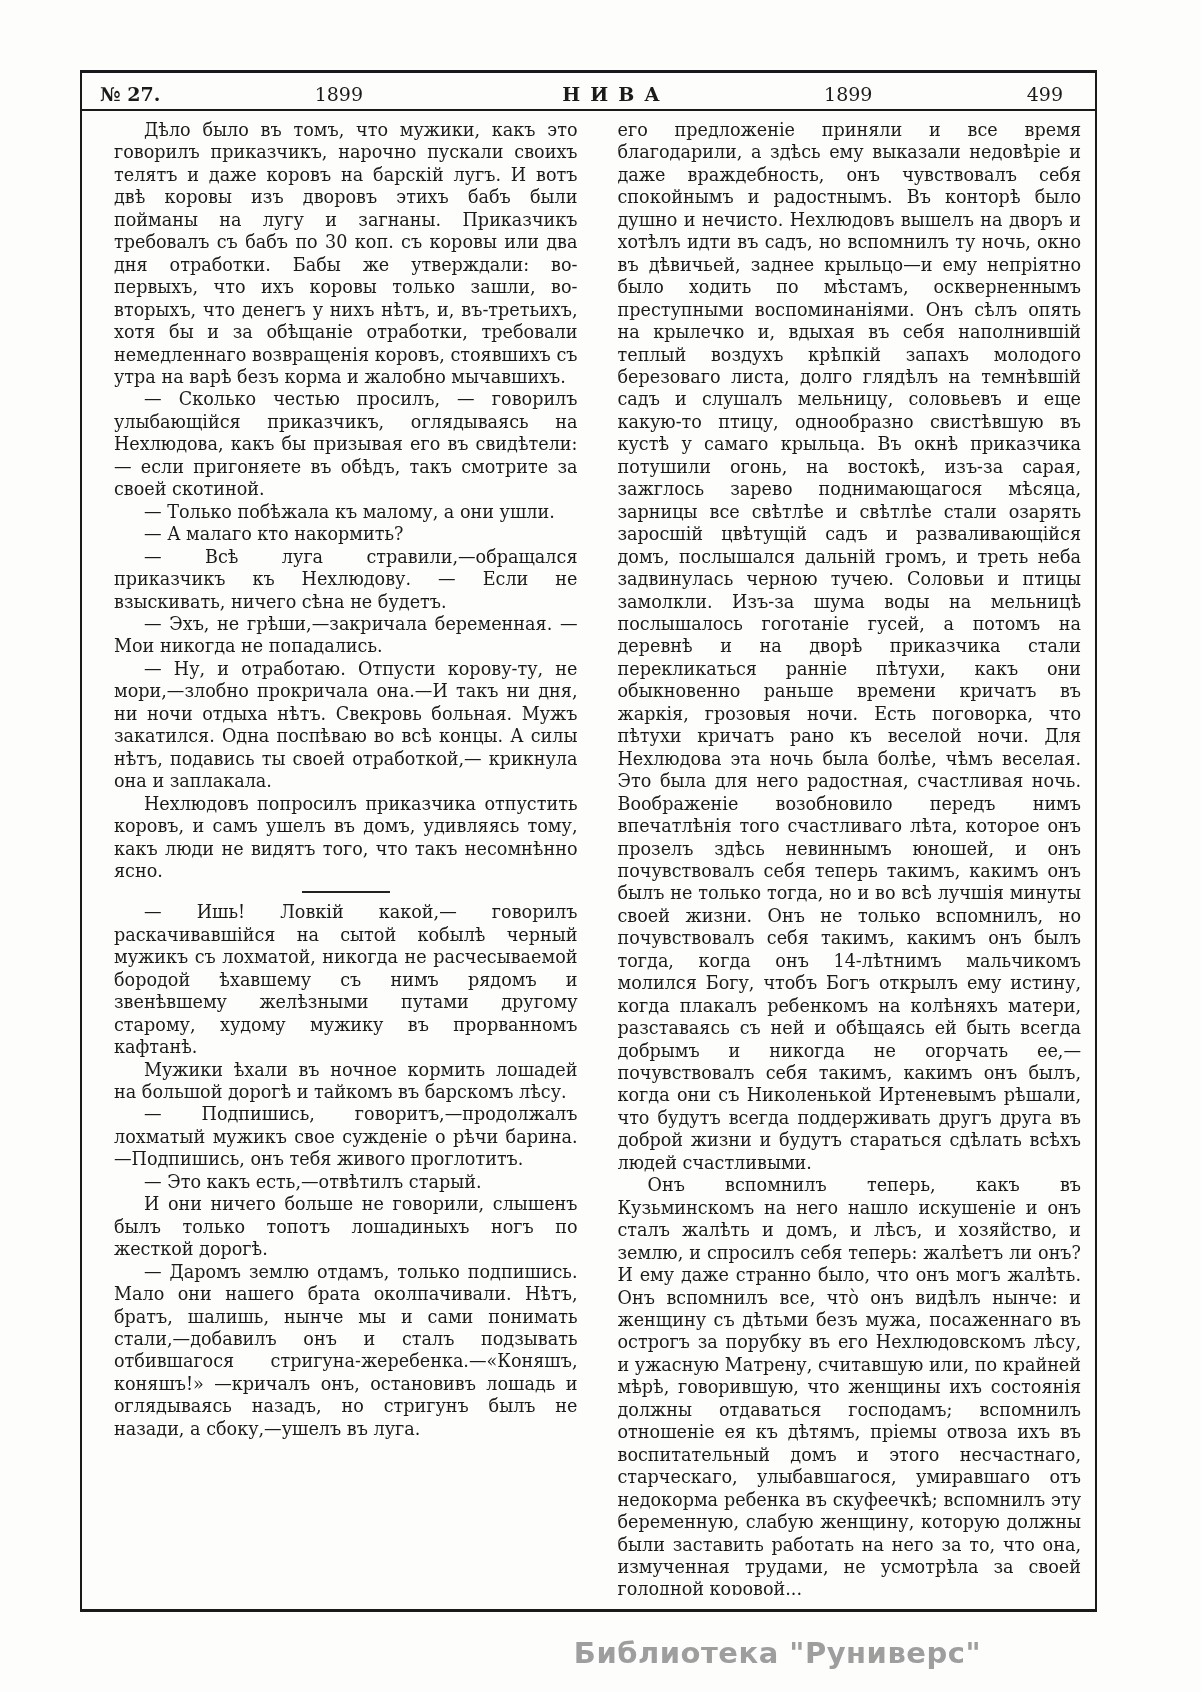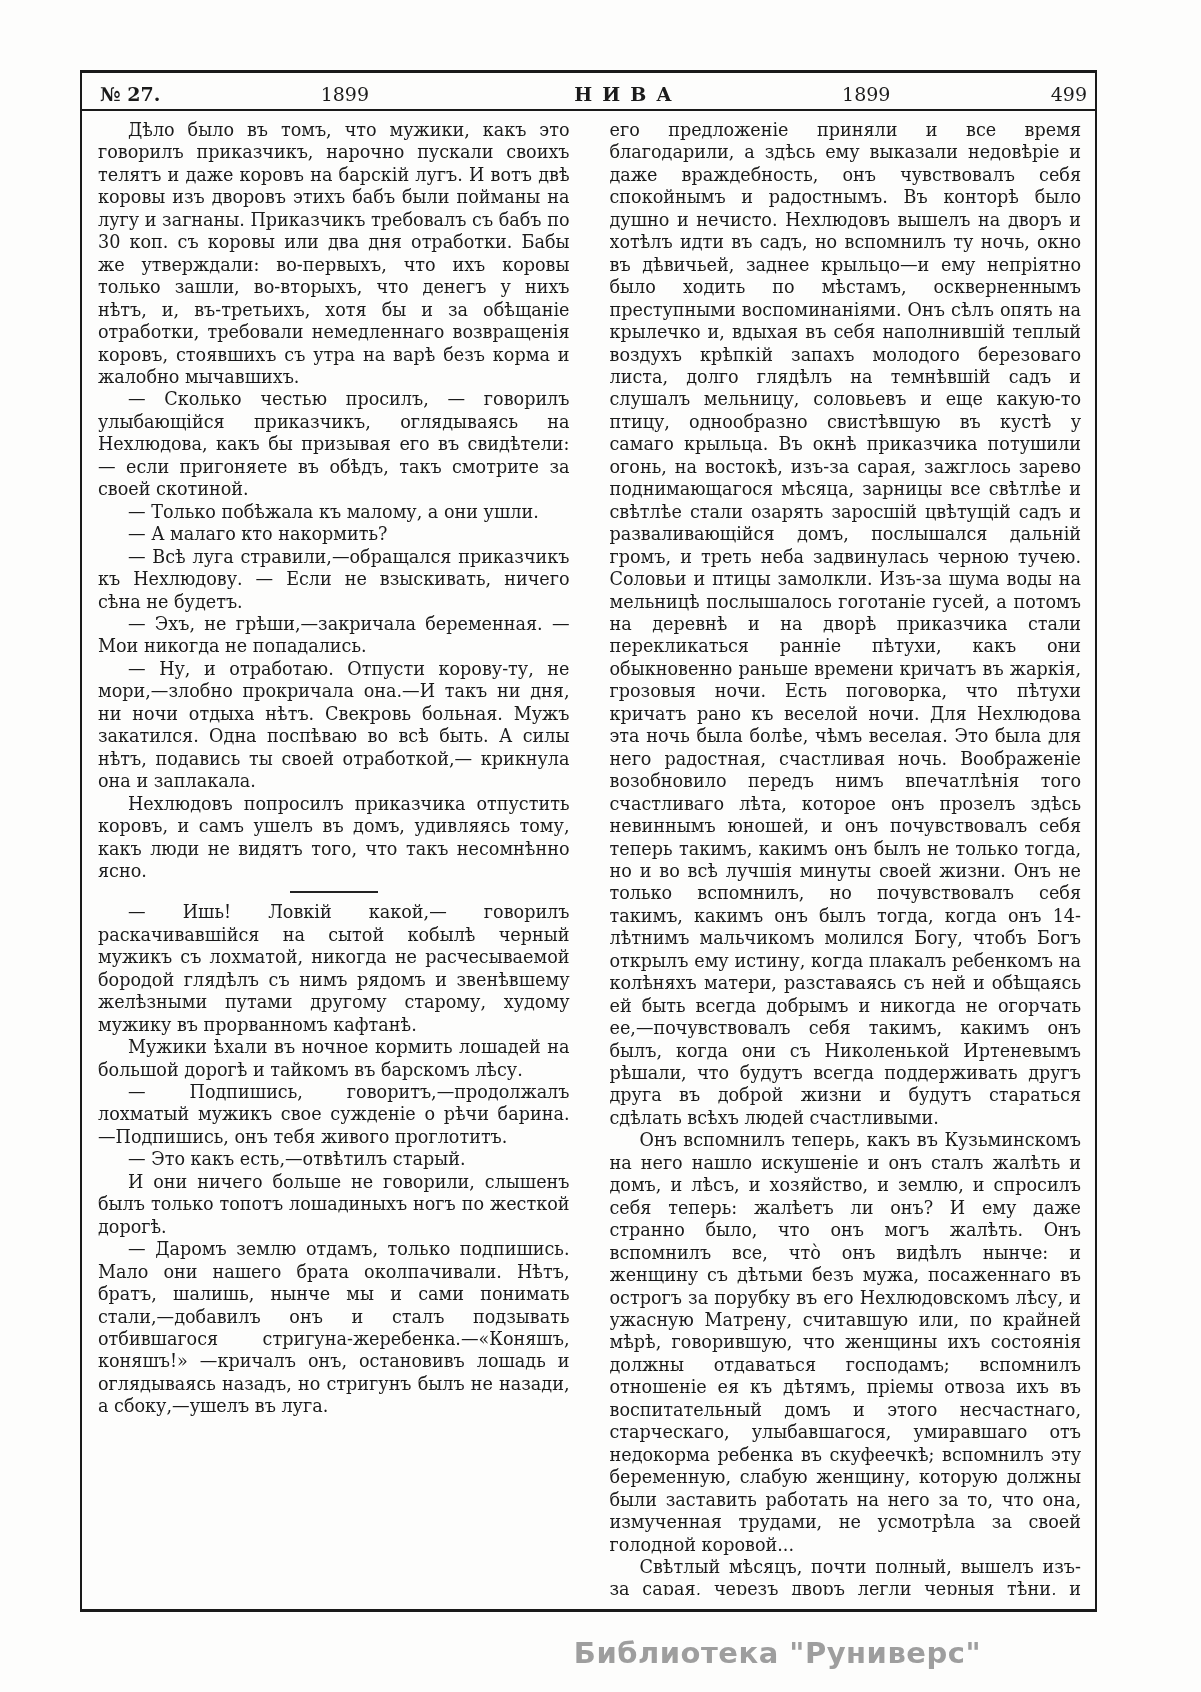--- a/index.html
+++ b/index.html
@@ -18,32 +18,32 @@
     border: 2px solid #1a1a1a;
     border-top-width: 3px;
     border-bottom-width: 3px;
     box-sizing: border-box;
     background: #fdfdfc;
   }
   .page-header {
     display: flex;
     justify-content: space-between;
     align-items: flex-end;
-    padding: 10px 8px 4px 18px;
+    padding: 10px 32px 4px 18px;
     border-bottom: 2px solid #1a1a1a;
     font-size: 19px;
   }
   .page-header .h-item { white-space: nowrap; }
   .journal-title { letter-spacing: 10px; font-weight: bold; margin-left: 45px; }
   .issue-no { font-weight: bold; }
   .page-no { font-weight: normal; }
   .columns {
     display: flex;
     gap: 40px;
-    padding: 8px 14px 0 16px;
+    padding: 8px 14px 0 32px;
     height: calc(100% - 60px);
     overflow: hidden;
   }
   .col {
     flex: 1 1 0;
     overflow: hidden;
     text-align: justify;
   }
   .para {
     margin: 0;
@@ -81,24 +81,24 @@
     <span class="h-item page-no">499</span>
   </header>
   <main class="columns">
     <div class="col" id="col-left">
         <p class="para">Дѣло было въ томъ, что мужики, какъ это говорилъ приказчикъ, нарочно пускали своихъ телятъ и даже коровъ на барскій лугъ. И вотъ двѣ коровы изъ дворовъ этихъ бабъ были пойманы на лугу и загнаны. Приказчикъ требовалъ съ бабъ по 30 коп. съ коровы или два дня отработки. Бабы же утверждали: во-первыхъ, что ихъ коровы только зашли, во-вторыхъ, что денегъ у нихъ нѣтъ, и, въ-третьихъ, хотя бы и за обѣщаніе отработки, требовали немедленнаго возвращенія коровъ, стоявшихъ съ утра на варѣ безъ корма и жалобно мычавшихъ.</p>
         <p class="para">— Сколько честью просилъ, — говорилъ улыбающійся приказчикъ, оглядываясь на Нехлюдова, какъ бы призывая его въ свидѣтели: — если пригоняете въ обѣдъ, такъ смотрите за своей скотиной.</p>
         <p class="para">— Только побѣжала къ малому, а они ушли.</p>
         <p class="para">— А малаго кто накормить?</p>
         <p class="para">— Всѣ луга стравили,—обращался приказчикъ къ Нехлюдову. — Если не взыскивать, ничего сѣна не будетъ.</p>
         <p class="para">— Эхъ, не грѣши,—закричала беременная. — Мои никогда не попадались.</p>
-        <p class="para">— Ну, и отработаю. Отпусти корову-ту, не мори,—злобно прокричала она.—И такъ ни дня, ни ночи отдыха нѣтъ. Свекровь больная. Мужъ закатился. Одна поспѣваю во всѣ быть. А силы нѣтъ, подавись ты своей отработкой,— крикнула она и заплакала.</p>
+        <p class="para">— Ну, и отработаю. Отпусти корову-ту, не мори,—злобно прокричала она.—И такъ ни дня, ни ночи отдыха нѣтъ. Свекровь больная. Мужъ закатился. Одна поспѣваю во всѣ концы. А силы нѣтъ, подавись ты своей отработкой,— крикнула она и заплакала.</p>
         <p class="para">Нехлюдовъ попросилъ приказчика отпустить коровъ, и самъ ушелъ въ домъ, удивляясь тому, какъ люди не видятъ того, что такъ несомнѣнно ясно.</p>
         <div class="separator"></div>
-        <p class="para">— Ишь! Ловкій какой,— говорилъ раскачивавшійся на сытой кобылѣ черный мужикъ съ лохматой, никогда не расчесываемой бородой глядѣлъ съ нимъ рядомъ и звенѣвшему желѣзными путами другому старому, худому мужику въ прорванномъ кафтанѣ.</p>
+        <p class="para">— Ишь! Ловкій какой,— говорилъ раскачивавшійся на сытой кобылѣ черный мужикъ съ лохматой, никогда не расчесываемой бородой ѣхавшему съ нимъ рядомъ и звенѣвшему желѣзными путами другому старому, худому мужику въ прорванномъ кафтанѣ.</p>
         <p class="para">Мужики ѣхали въ ночное кормить лошадей на большой дорогѣ и тайкомъ въ барскомъ лѣсу.</p>
         <p class="para">— Подпишись, говоритъ,—продолжалъ лохматый мужикъ свое сужденіе о рѣчи барина. —Подпишись, онъ тебя живого проглотитъ.</p>
         <p class="para">— Это какъ есть,—отвѣтилъ старый.</p>
         <p class="para">И они ничего больше не говорили, слышенъ былъ только топотъ лошадиныхъ ногъ по жесткой дорогѣ.</p>
         <p class="para">— Даромъ землю отдамъ, только подпишись. Мало они нашего брата околпачивали. Нѣтъ, братъ, шалишь, нынче мы и сами понимать стали,—добавилъ онъ и сталъ подзывать отбившагося стригуна-жеребенка.—«Коняшъ, коняшъ!» —кричалъ онъ, остановивъ лошадь и оглядываясь назадъ, но стригунъ былъ не назади, а сбоку,—ушелъ въ луга.</p>
       </div>
     <div class="col" id="col-right">
         <p class="para" style="text-indent: 0px;">его предложеніе приняли и все время благодарили, а здѣсь ему выказали недовѣріе и даже враждебность, онъ чувствовалъ себя спокойнымъ и радостнымъ. Въ конторѣ было душно и нечисто. Нехлюдовъ вышелъ на дворъ и хотѣлъ идти въ садъ, но вспомнилъ ту ночь, окно въ дѣвичьей, заднее крыльцо—и ему непріятно было ходить по мѣстамъ, оскверненнымъ преступными воспоминаніями. Онъ сѣлъ опять на крылечко и, вдыхая въ себя наполнившій теплый воздухъ крѣпкій запахъ молодого березоваго листа, долго глядѣлъ на темнѣвшій садъ и слушалъ мельницу, соловьевъ и еще какую-то птицу, однообразно свистѣвшую въ кустѣ у самаго крыльца. Въ окнѣ приказчика потушили огонь, на востокѣ, изъ-за сарая, зажглось зарево поднимающагося мѣсяца, зарницы все свѣтлѣе и свѣтлѣе стали озарять заросшій цвѣтущій садъ и разваливающійся домъ, послышался дальній громъ, и треть неба задвинулась черною тучею. Соловьи и птицы замолкли. Изъ-за шума воды на мельницѣ послышалось гоготаніе гусей, а потомъ на деревнѣ и на дворѣ приказчика стали перекликаться ранніе пѣтухи, какъ они обыкновенно раньше времени кричатъ въ жаркія, грозовыя ночи. Есть поговорка, что пѣтухи кричатъ рано къ веселой ночи. Для Нехлюдова эта ночь была болѣе, чѣмъ веселая. Это была для него радостная, счастливая ночь. Воображеніе возобновило передъ нимъ впечатлѣнія того счастливаго лѣта, которое онъ прозелъ здѣсь невиннымъ юношей, и онъ почувствовалъ себя теперь такимъ, какимъ онъ былъ не только тогда, но и во всѣ лучшія минуты своей жизни. Онъ не только вспомнилъ, но почувствовалъ себя такимъ, какимъ онъ былъ тогда, когда онъ 14-лѣтнимъ мальчикомъ молился Богу, чтобъ Богъ открылъ ему истину, когда плакалъ ребенкомъ на колѣняхъ матери, разставаясь съ ней и обѣщаясь ей быть всегда добрымъ и никогда не огорчать ее,—почувствовалъ себя такимъ, какимъ онъ былъ, когда они съ Николенькой Иртеневымъ рѣшали, что будутъ всегда поддерживать другъ друга въ доброй жизни и будутъ стараться сдѣлать всѣхъ людей счастливыми.</p>
         <p class="para">Онъ вспомнилъ теперь, какъ въ Кузьминскомъ на него нашло искушеніе и онъ сталъ жалѣть и домъ, и лѣсъ, и хозяйство, и землю, и спросилъ себя теперь: жалѣетъ ли онъ? И ему даже странно было, что онъ могъ жалѣть. Онъ вспомнилъ все, что̀ онъ видѣлъ нынче: и женщину съ дѣтьми безъ мужа, посаженнаго въ острогъ за порубку въ его Нехлюдовскомъ лѣсу, и ужасную Матрену, считавшую или, по крайней мѣрѣ, говорившую, что женщины ихъ состоянія должны отдаваться господамъ; вспомнилъ отношеніе ея къ дѣтямъ, пріемы отвоза ихъ въ воспитательный домъ и этого несчастнаго, старческаго, улыбавшагося, умиравшаго отъ недокорма ребенка въ скуфеечкѣ; вспомнилъ эту беременную, слабую женщину, которую должны были заставить работать на него за то, что она, измученная трудами, не усмотрѣла за своей голодной коровой...</p>
         <p class="para">Свѣтлый мѣсяцъ, почти полный, вышелъ изъ-за сарая, черезъ дворъ легли черныя тѣни, и заблестѣло желѣзо на крышѣ разрушающагося дома.</p>

